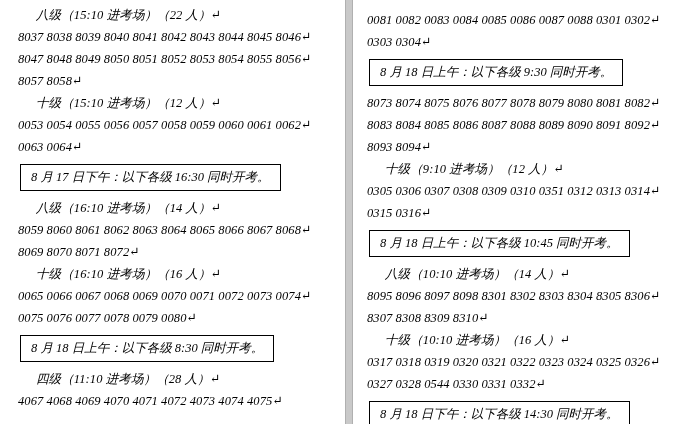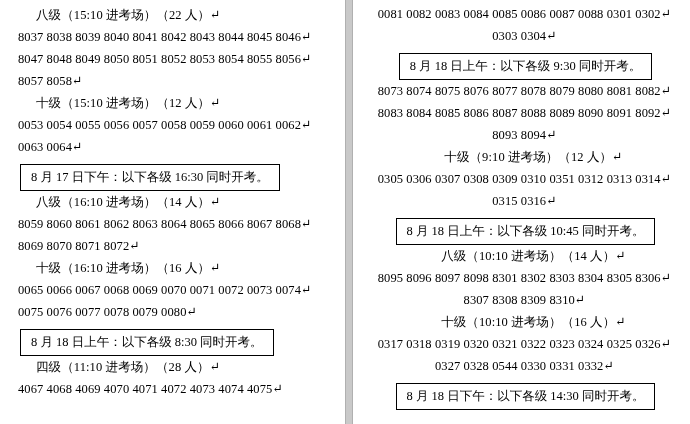--- a/index.html
+++ b/index.html
@@ -22,56 +22,56 @@
     width: 690px;
     height: 424px;
     display: flex;
     flex-direction: row;
   }
   .col {
     position: relative;
     box-sizing: border-box;
     height: 424px;
     overflow: hidden;
+    font-style: italic;
   }
   .col-left {
     width: 345px;
     padding: 4px 8px 0 14px;
   }
   .col-gap {
     width: 8px;
     background: #c9c9c9;
     border-left: 1px solid #b0b0b0;
     border-right: 1px solid #b0b0b0;
   }
   .col-right {
     width: 337px;
-    padding: 3px 8px 0 10px;
-    text-align: center;
+    padding: 9px 8px 0 10px;
   }
   .line {
     font-size: 12.5px;
     line-height: 22px;
     white-space: nowrap;
     letter-spacing: 0.1px;
   }
   .line.indent {
     padding-left: 22px;
   }
   .line.indent2 {
     padding-left: 4px;
   }
   .boxed {
     display: inline-block;
     border: 1px solid #000000;
     padding: 5px 10px 5px 10px;
     font-size: 12.5px;
     line-height: 15px;
     white-space: nowrap;
-    margin: 6px 0 0 2px;
+    margin: 6px 0 6px 2px;
   }
   .boxwrap {
     padding-left: 4px;
   }
 </style>
 </head>
 <body>
 
 <div class="page">
 

